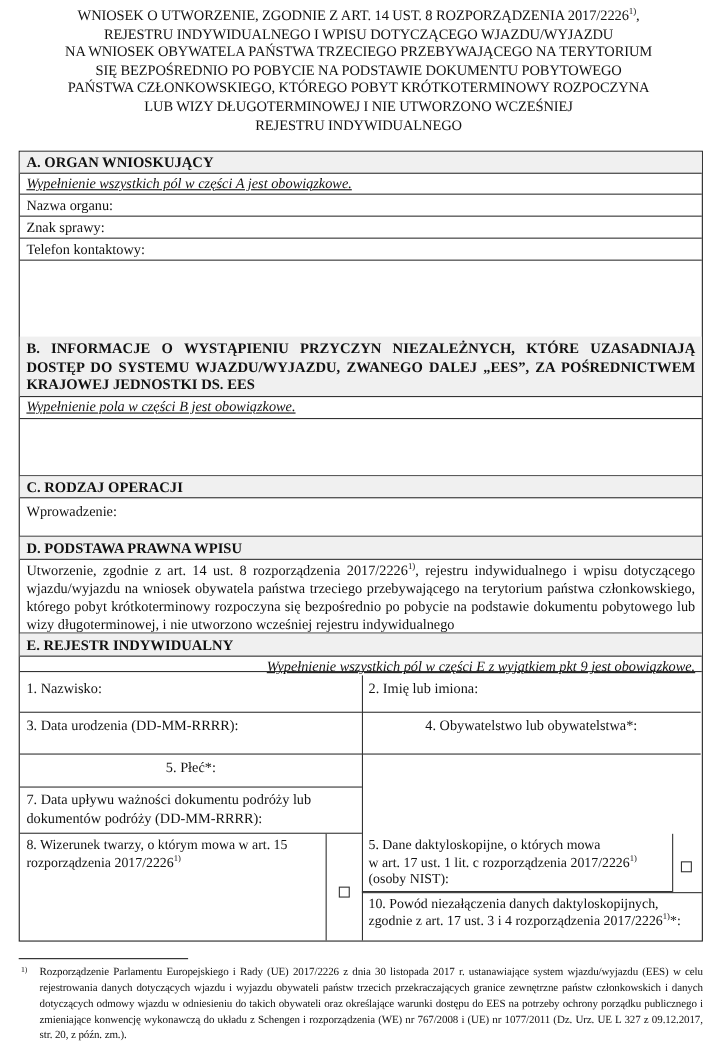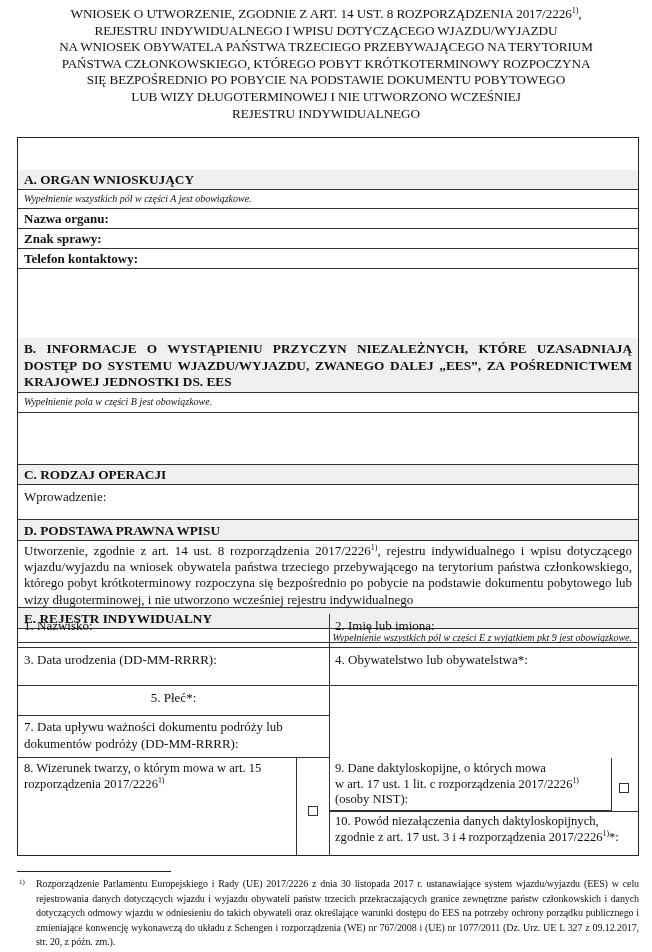--- a/index.html
+++ b/index.html
@@ -13,25 +13,25 @@
   }
   .title div { white-space: nowrap; }
   sup { font-size: 0.62em; line-height: 0; vertical-align: super; }
   .form {
     position: absolute; left: 17px; top: 137px; width: 622px; height: 719px;
     border: 1.5px solid #222; box-sizing: border-box;
   }
   .row {
     position: absolute; left: 0; width: 100%; box-sizing: border-box;
     border-bottom: 1.3px solid #333; padding: 1px 6px 0 6px;
-    font-size: 13px; line-height: 17px; margin-top: 32px;
+    font-size: 13px; line-height: 17px;
   }
   .hdr { background: #f0f0f0; font-weight: bold; font-size: 13.3px; }
-  .note { font-style: italic; font-size: 10px; line-height: 16px; }
-  .lbl { font-weight: bold; }
+  .note { font-style: italic; font-size: 13px; line-height: 16px; text-decoration: underline; }
+  .lbl { font-weight: normal; }
   .justify { text-align: justify; text-align-last: justify; }
   .justify-body { text-align: justify; }
   .cell {
     position: absolute; box-sizing: border-box; padding: 3px 6px 0 6px;
     font-size: 13px; line-height: 17px;
     border-bottom: 1.3px solid #333;
   }
   .vline { position: absolute; width: 0; border-left: 1.3px solid #333; }
   .hline { position: absolute; height: 0; border-top: 1.3px solid #333; }
   .chk {
@@ -44,22 +44,22 @@
     font-size: 10px; line-height: 14.6px; text-align: justify; letter-spacing: -0.1px;
   }
 </style>
 </head>
 <body>
 
 <div class="title">
   <div><span>WNIOSEK O UTWORZENIE, ZGODNIE Z ART. 14 UST. 8 ROZPORZĄDZENIA 2017/2226</span><sup>1)</sup><span>,</span></div>
   <div>REJESTRU INDYWIDUALNEGO I WPISU DOTYCZĄCEGO WJAZDU/WYJAZDU</div>
   <div>NA WNIOSEK OBYWATELA PAŃSTWA TRZECIEGO PRZEBYWAJĄCEGO NA TERYTORIUM</div>
+  <div>SIĘ BEZPOŚREDNIO PO POBYCIE NA PODSTAWIE DOKUMENTU POBYTOWEGO</div>
   <div>PAŃSTWA CZŁONKOWSKIEGO, KTÓREGO POBYT KRÓTKOTERMINOWY ROZPOCZYNA</div>
-  <div>SIĘ BEZPOŚREDNIO PO POBYCIE NA PODSTAWIE DOKUMENTU POBYTOWEGO</div>
   <div>LUB WIZY DŁUGOTERMINOWEJ I NIE UTWORZONO WCZEŚNIEJ</div>
   <div>REJESTRU INDYWIDUALNEGO</div>
 </div>
 
 <div class="form">
 
   <div class="row hdr" style="top:0;height:20px;">A. ORGAN WNIOSKUJĄCY</div>
   <div class="row note" style="top:20px;height:19px;">Wypełnienie wszystkich pól w części A jest obowiązkowe.</div>
   <div class="row lbl" style="top:39px;height:20px;"><span>Nazwa organu:</span></div>
   <div class="row lbl" style="top:59px;height:20px;"><span>Znak sprawy:</span></div>
@@ -79,33 +79,33 @@
   <div class="row hdr" style="top:350px;height:21px;padding-top:2px;">D. PODSTAWA PRAWNA WPISU</div>
   <div class="row justify-body" style="top:371px;height:67px;padding-top:2px;line-height:16.2px;"><span>Utworzenie, zgodnie z art. 14 ust. 8 rozporządzenia 2017/2226</span><sup>1)</sup><span>, rejestru indywidualnego i wpisu dotyczącego wjazdu/wyjazdu na wniosek obywatela państwa trzeciego przebywającego na terytorium państwa członkowskiego, którego pobyt krótkoterminowy rozpoczyna się bezpośrednio po pobycie na podstawie dokumentu pobytowego lub wizy długoterminowej, i nie utworzono wcześniej rejestru indywidualnego</span></div>
 
   <div class="row hdr" style="top:438px;height:21px;padding-top:2px;">E. REJESTR INDYWIDUALNY</div>
   <div class="row note" style="top:459px;height:14px;line-height:15px;text-align:right;">Wypełnienie wszystkich pól w części E z wyjątkiem pkt 9 jest obowiązkowe.</div>
 
   <div class="cell" style="left:0;top:476px;width:311px;height:34px;"><span>1. Nazwisko:</span></div>
   <div class="cell" style="left:311px;top:476px;width:308px;height:34px;"><span>2. Imię lub imiona:</span></div>
 
   <div class="cell" style="left:0;top:510px;width:311px;height:38px;"><span>3. Data urodzenia (DD-MM-RRRR):</span></div>
-  <div class="cell" style="left:311px;top:510px;width:308px;height:38px;"><span>4. Obywatelstwo lub obywatelstwa*:</span></div>
+  <div class="cell" style="left:311px;top:510px;width:308px;height:38px;text-align:center;"><span>4. Obywatelstwo lub obywatelstwa*:</span></div>
 
   <div class="cell" style="left:0;top:548px;width:311px;height:30px;text-align:center;"><span>5. Płeć*:</span></div>
   <div class="cell" style="left:0;top:578px;width:311px;height:42px;line-height:16.5px;"><span>7. Data upływu ważności dokumentu podróży lub dokumentów podróży (DD-MM-RRRR):</span></div>
 
   <div class="cell" style="left:0;top:620px;width:278px;height:97px;border-bottom:none;line-height:15.5px;font-size:12.6px;">
     <div>8. Wizerunek twarzy, o którym mowa w art. 15</div>
     <div><span>rozporządzenia 2017/2226</span><sup>1)</sup></div>
   </div>
   <div class="chk" style="left:290px;top:668px;"></div>
 
   <div class="cell" style="left:311px;top:620px;width:282px;height:53px;line-height:15.5px;font-size:12.6px;">
-    <div>9. Dane daktyloskopijne, o których mowa</div>
+    <div>5. Dane daktyloskopijne, o których mowa</div>
     <div><span>w art. 17 ust. 1 lit. c rozporządzenia 2017/2226</span><sup>1)</sup></div>
     <div>(osoby NIST):</div>
   </div>
   <div class="chk" style="left:601px;top:645px;"></div>
 
   <div class="cell" style="left:311px;top:673px;width:308px;height:44px;border-bottom:none;line-height:15.5px;font-size:12.6px;">
     <div>10. Powód niezałączenia danych daktyloskopijnych,</div>
     <div><span>zgodnie z art. 17 ust. 3 i 4 rozporządzenia 2017/2226</span><sup>1)</sup><span>*:</span></div>
   </div>
 

